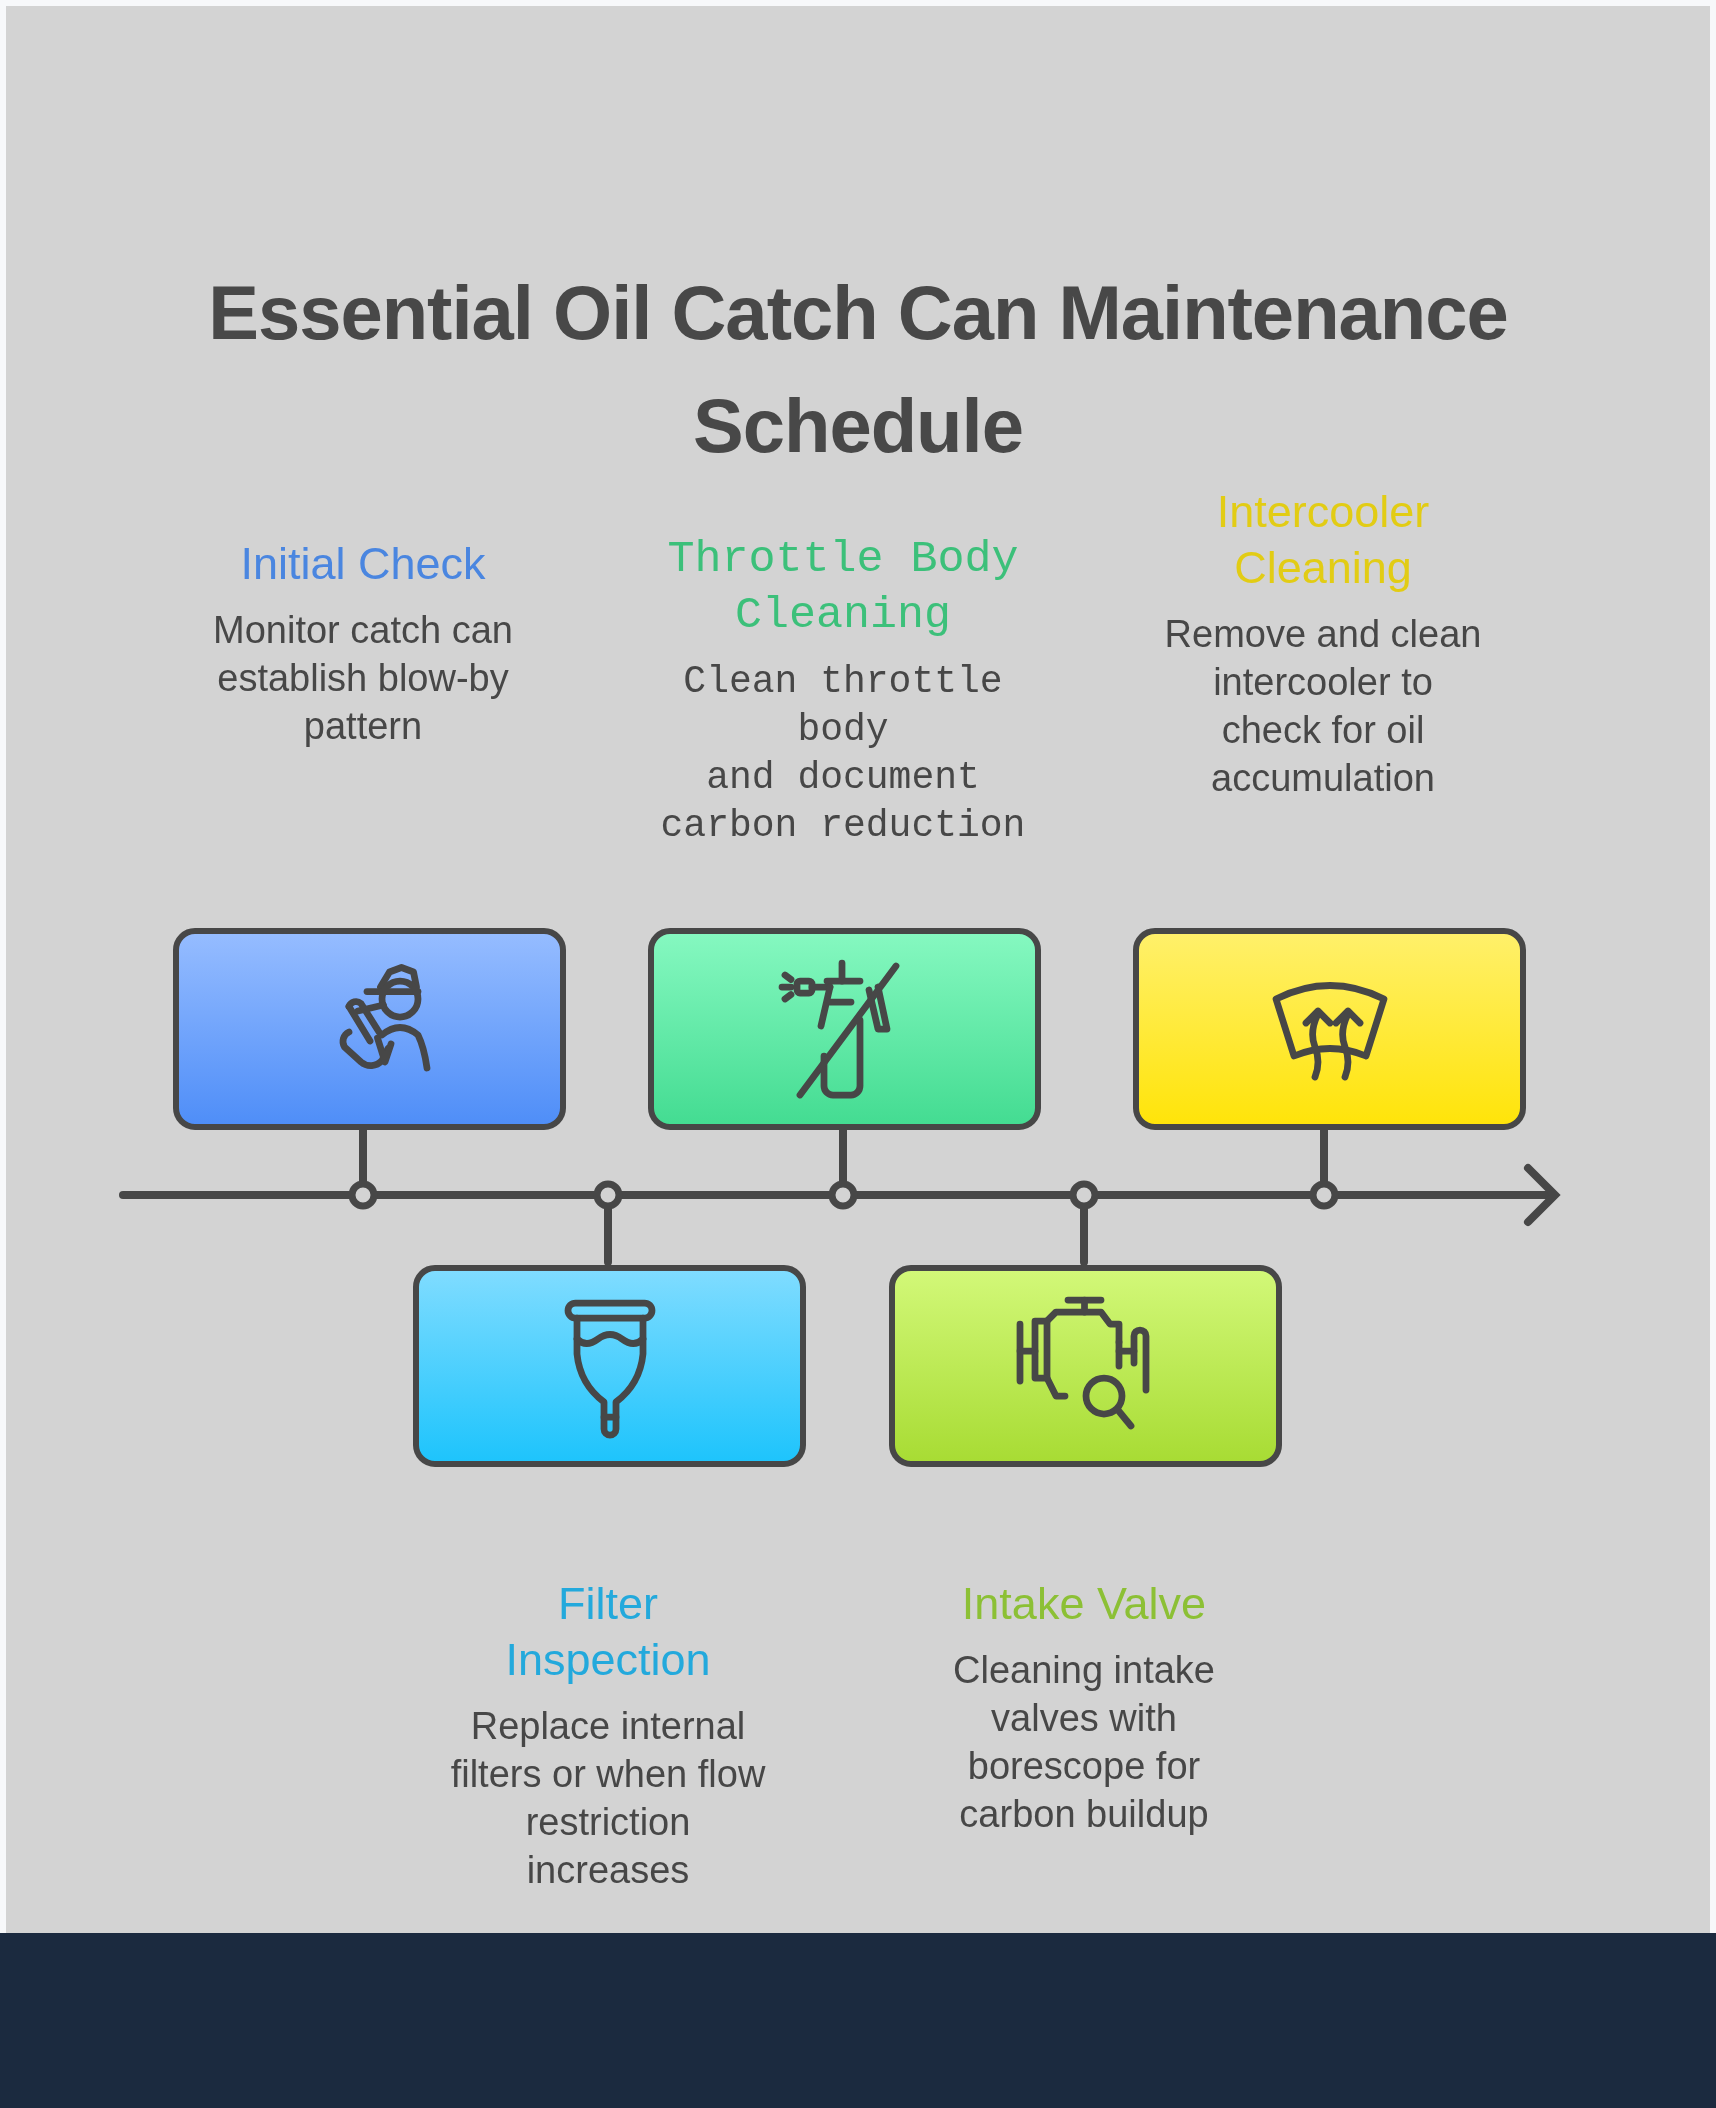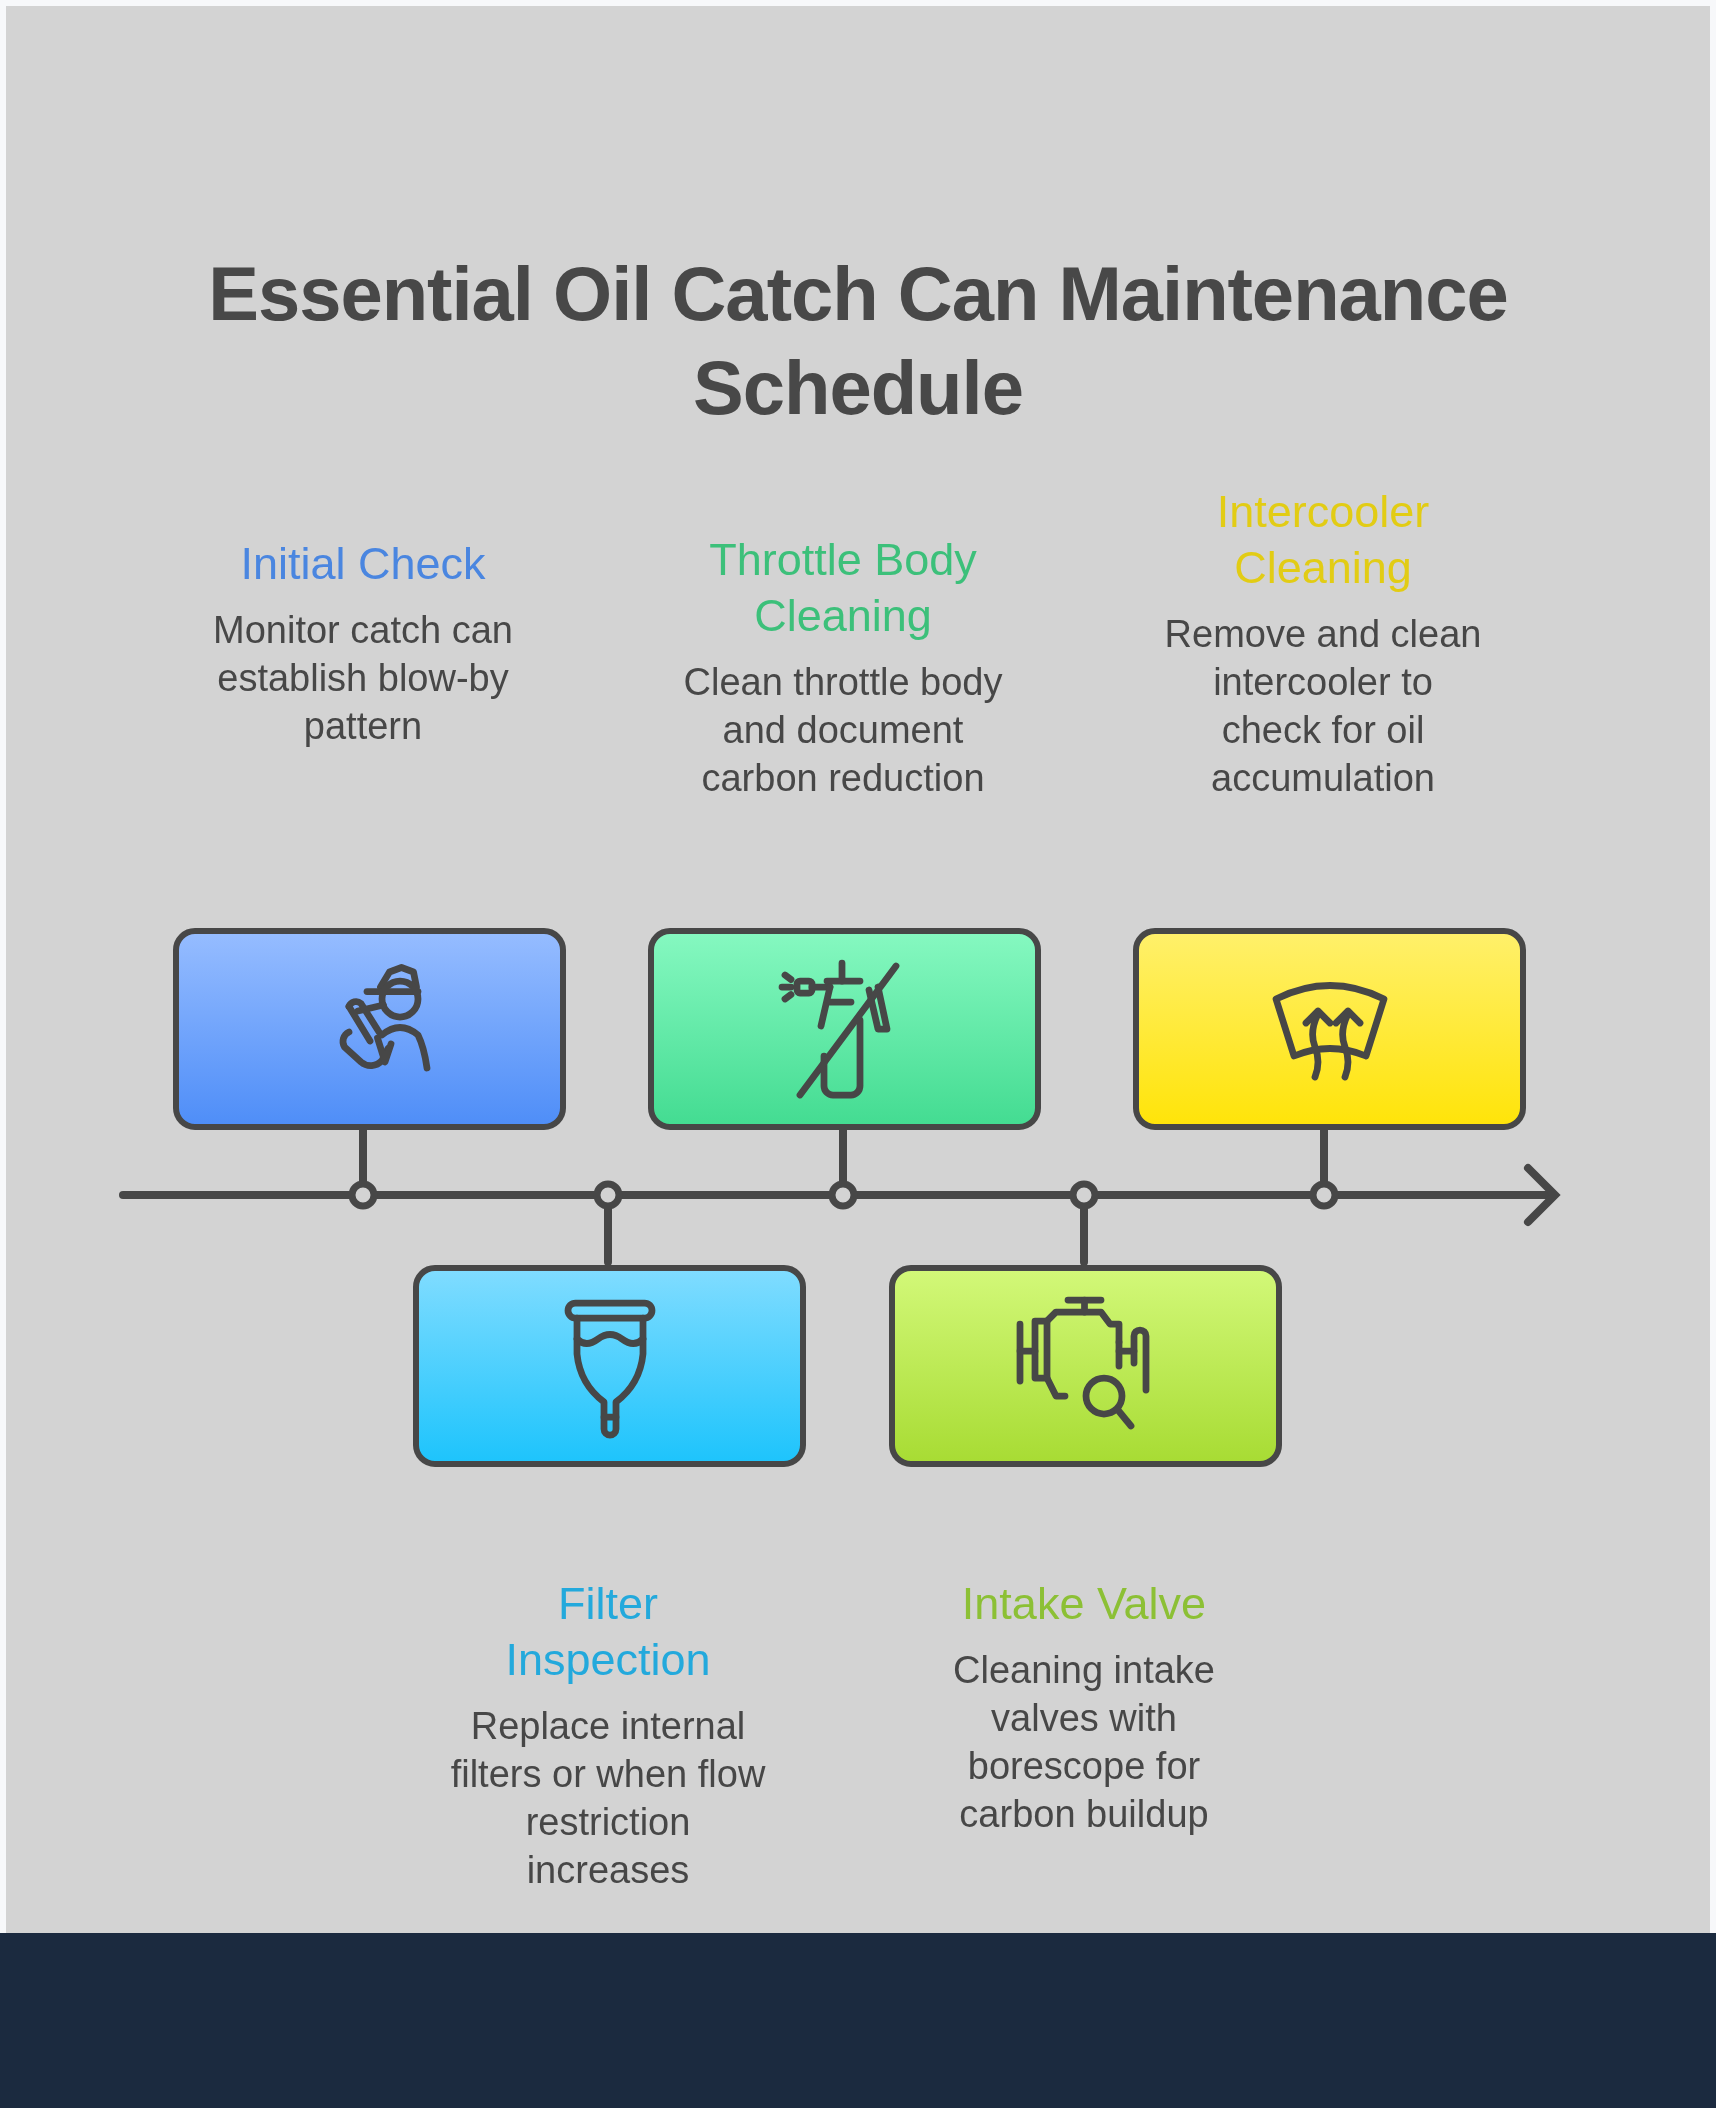--- a/index.html
+++ b/index.html
@@ -14,21 +14,21 @@
   }
   .footer {
     position: absolute; left: 0; top: 1933px; width: 1716px; height: 175px;
     background: #1b2a3f;
   }
   .title {
     position: absolute; left: 0; top: 196px; width: 1716px;
     text-align: center; color: #484848; font-weight: bold;
     font-size: 76px; line-height: 94px; letter-spacing: -1px;
   }
-  .title span { display: block; }
+  .title span { display: block; margin-top: 19px; }
   .step-text {
     position: absolute; width: 420px; text-align: center;
   }
   .step-heading {
     font-size: 45px; line-height: 56px; margin: 0;
   }
   .step-desc {
     font-size: 38px; line-height: 48px; color: #474747; margin-top: 14px;
   }
   .step-desc span, .step-heading span { display: block; }
@@ -112,21 +112,21 @@
     <span>Inspection</span>
   </div>
   <div class="step-desc">
     <span>Replace internal</span>
     <span>filters or when flow</span>
     <span>restriction</span>
     <span>increases</span>
   </div>
 </div>
 
-<div class="step-text" style="left:633px; top:532px;">
+<div class="step-text" style="left:633px; top:532px;font-family:Liberation Mono, monospace;">
   <div class="step-heading" style="color:#3cc07a;">
     <span>Throttle Body</span>
     <span>Cleaning</span>
   </div>
   <div class="step-desc">
     <span>Clean throttle body</span>
     <span>and document</span>
     <span>carbon reduction</span>
   </div>
 </div>

